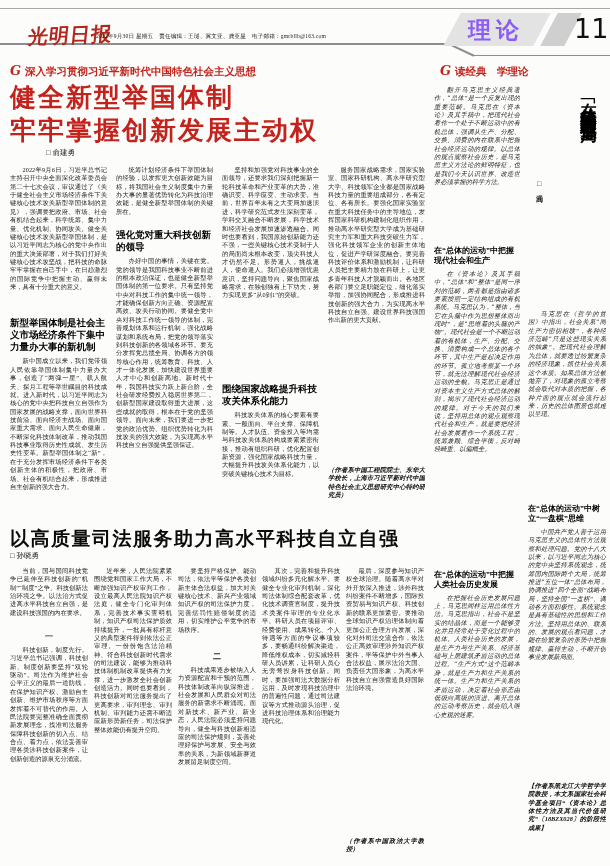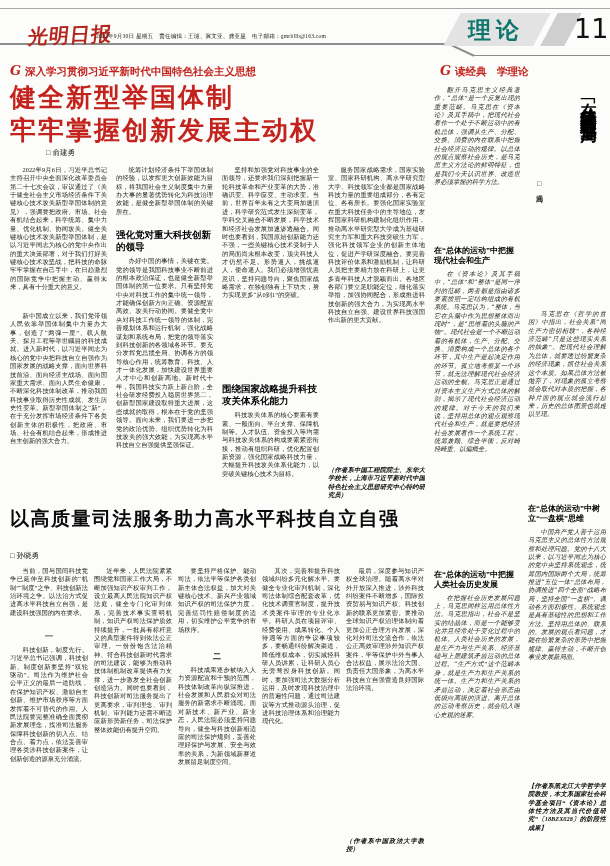--- a/index.html
+++ b/index.html
@@ -14,21 +14,21 @@
   
   .logo {
     position:absolute; left:28px; top:22px; font-family:"DejaVu Serif", serif;
     font-weight:bold; font-size:20px; color:#b3271e; letter-spacing:1px;
     transform:skewX(-8deg) rotate(-2deg);
   }
   .dateline { position:absolute; left:96px; top:33px; font-size:5.6px; color:#222; letter-spacing:.2px; white-space:nowrap; }
   .tab-band { position:absolute; top:13px; height:33px; }
   .band1 { left:452px; width:90px; background:#e3e3e3; transform:skewX(-28deg); }
   .band2 { left:549px; width:24px; background:#cfcfcf; transform:skewX(-28deg); }
-  .section-label { position:absolute; left:468px; top:15px; font-family:"Liberation Sans", sans-serif; font-weight:900; font-size:23px; color:#0f766e; letter-spacing:5px; }
+  .section-label { position:absolute; left:468px; top:15px; font-family:"Liberation Sans", sans-serif; font-weight:900; font-size:23px; color:#8b5cf6; letter-spacing:5px; }
   .page-number { position:absolute; left:574px; top:13px; font-family:"DejaVu Sans", sans-serif; font-size:27px; color:#111; }
 
   
   .kicker { position:absolute; top:63px; font-family:"Liberation Sans", sans-serif; font-weight:bold; font-size:10.5px; color:#c3231c; }
   .g-icon { font-family:"DejaVu Serif", serif; font-weight:bold; font-style:italic; font-size:13px; color:#c3231c; margin-right:4px; }
 
   
   .headline { position:absolute; left:10px; font-family:"Liberation Sans", sans-serif; font-weight:900; color:#c3231c; font-size:26px; letter-spacing:2px; white-space:nowrap; }
   .hl1 { top:80px; }
   .hl2 { top:113px; }
@@ -38,21 +38,21 @@
   .col { position:absolute; overflow:hidden; }
   .body-text { font-size:6.3px; line-height:1.33; text-align:justify; color:#1c1c1c; overflow:hidden; }
   .body-text p { text-indent:2em; margin:0; }
   .kai { font-style:italic; color:#262626; }
   .subhead-main { font-family:"Liberation Sans", sans-serif; font-weight:bold; color:#000; font-size:9.5px; line-height:1.28; padding:5px 0 4px 0; text-align:left; }
   .subhead-side { font-family:"Liberation Sans", sans-serif; font-weight:bold; color:#000; font-size:8px; line-height:1.3; padding:4px 0 3px 0; }
   .attribution { font-size:6.3px; line-height:1.33; font-weight:bold; font-style:italic; text-align:justify; color:#111; }
   .marker { text-align:center; font-weight:bold; font-size:8px; padding:4px 0; font-family:"Liberation Sans", sans-serif; }
 
   
-  .bottom-title { position:absolute; left:10px; top:506px; font-family:"Liberation Sans", sans-serif; font-weight:900; font-size:19px; color:#0a0a0a; letter-spacing:1.5px; white-space:nowrap; }
+  .bottom-title { position:absolute; left:10px; top:526px; font-family:"Liberation Sans", sans-serif; font-weight:900; font-size:19px; color:#0a0a0a; letter-spacing:1.5px; white-space:nowrap; }
 
   
   .v-title-block { position:absolute; left:526px; top:90px; width:80px; height:215px; }
   .v-title { position:absolute; right:6px; top:0; height:215px; writing-mode:vertical-rl; font-family:"Liberation Sans", sans-serif; font-weight:900; font-size:16.5px; letter-spacing:2px; color:#000; }
   .v-author { position:absolute; left:8px; top:90px; writing-mode:vertical-rl; font-size:7px; color:#222; }
 </style>
 </head>
 <body>
 
 <div class="page">
@@ -73,20 +73,21 @@
   <div class="kicker" style="left:432px;margin-left:8px;"><span class="g-icon">G</span><span>读经典　学理论</span></div>
 
   <div class="headline hl1">健全新型举国体制</div>
   <div class="headline hl2">牢牢掌握创新发展主动权</div>
   <div class="author" style="left:10px;top:148px;margin-left:36px;">□ 俞建勇</div>
 
   <div class="col" style="left:10px;top:166px;width:97px;height:359px;">
     <div class="body-text" style="height:146px;">
         <p>2022年9月6日，习近平总书记主持召开中央全面深化改革委员会第二十七次会议，审议通过了《关于健全社会主义市场经济条件下关键核心技术攻关新型举国体制的意见》，强调要把政府、市场、社会有机结合起来，科学统筹、集中力量、优化机制、协同攻关。健全关键核心技术攻关新型举国体制，是以习近平同志为核心的党中央作出的重大决策部署，对于我们打好关键核心技术攻坚战，把科技的命脉牢牢掌握在自己手中，在日趋激烈的国际竞争中把握主动、赢得未来，具有十分重大的意义。</p>
       </div>
+    <div class="subhead-main">新型举国体制是社会主义市场经济条件下集中力量办大事的新机制</div>
     <div class="body-text" style="height:172px;">
         <p>新中国成立以来，我们党带领人民依靠举国体制集中力量办大事，创造了“两弹一星”、载人航天、探月工程等举世瞩目的科技成就。进入新时代，以习近平同志为核心的党中央把科技自立自强作为国家发展的战略支撑，面向世界科技前沿、面向经济主战场、面向国家重大需求、面向人民生命健康，不断深化科技体制改革，推动我国科技事业取得历史性成就、发生历史性变革。新型举国体制之“新”，在于充分发挥市场经济条件下各类创新主体的积极性，把政府、市场、社会有机结合起来，形成推进自主创新的强大合力。</p>
       </div>
   </div>
   <div class="col" style="left:222px;top:166px;width:97px;height:359px;">
     <div class="body-text" style="height:212px;">
         <p>坚持和加强党对科技事业的全面领导，还要求我们深刻把握新一轮科技革命和产业变革的大势，准确识变、科学应变、主动求变。当前，世界百年未有之大变局加速演进，科学研究范式发生深刻变革，学科交叉融合不断发展，科学技术和经济社会发展加速渗透融合。同时也要看到，我国原始创新能力还不强，一些关键核心技术受制于人的局面尚未根本改变，顶尖科技人才仍然不足。形势逼人，挑战逼人，使命逼人。我们必须增强忧患意识，坚持问题导向，聚焦国家战略需求，在独创独有上下功夫，努力实现更多“从0到1”的突破。</p>
       </div>
     <div class="subhead-main">围绕国家战略提升科技攻关体系化能力</div>
     <div class="body-text" style="height:112px;">

